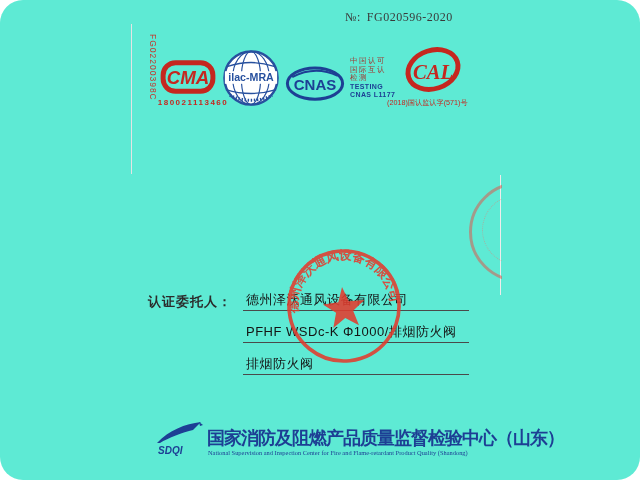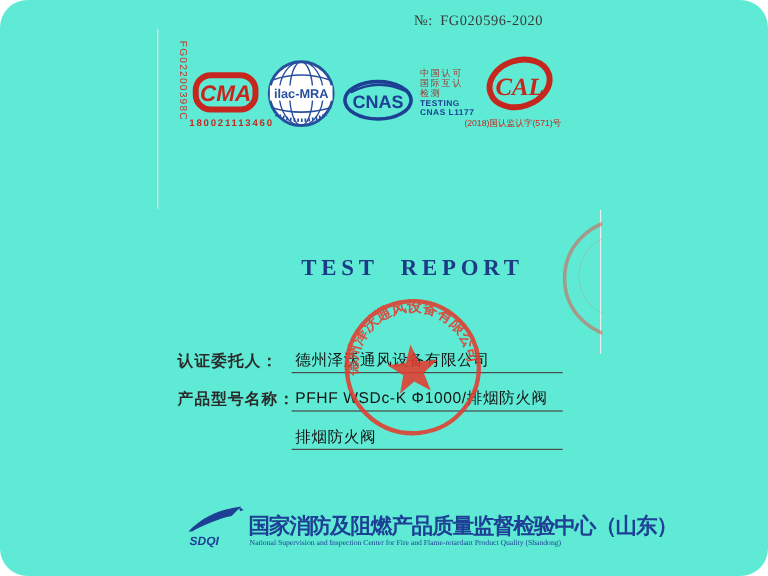--- a/index.html
+++ b/index.html
@@ -97,35 +97,33 @@
   </div>
 
   <svg class="cal" viewBox="0 0 60 58">
     <g transform="rotate(-18 30 29)">
       <ellipse cx="30" cy="29" rx="26" ry="19.5" fill="none" stroke="#c5271f" stroke-width="5"></ellipse>
     </g>
     <text x="30" y="39" text-anchor="middle" font-size="21" font-weight="bold" font-style="italic" fill="#c5271f" font-family="Liberation Serif, serif">CAL</text>
   </svg>
   <div class="cal-caption">(2018)国认监认字(571)号</div>
 
-  <div class="title-en">TEST REPORT</div>
 
   <div class="edge-stamp">
     <div class="ring"></div>
     <div class="ring2"></div>
   </div>
 
   <div class="form-row" style="top:292px;">
     <span class="form-label">认证委托人：</span>
     <span class="form-value">德州泽沃通风设备有限公司</span>
   </div>
   <div class="underline" style="top:310px;"></div>
 
   <div class="form-row" style="top:324px;">
-    <span class="form-label">产品型号名称：</span>
     <span class="form-value">PFHF WSDc-K Φ1000/排烟防火阀</span>
   </div>
   <div class="underline" style="top:342px;"></div>
 
   <div class="form-row" style="top:356px;">
     <span class="form-value">排烟防火阀</span>
   </div>
   <div class="underline" style="top:374px;"></div>
 
   <svg class="seal" viewBox="0 0 120 120">

